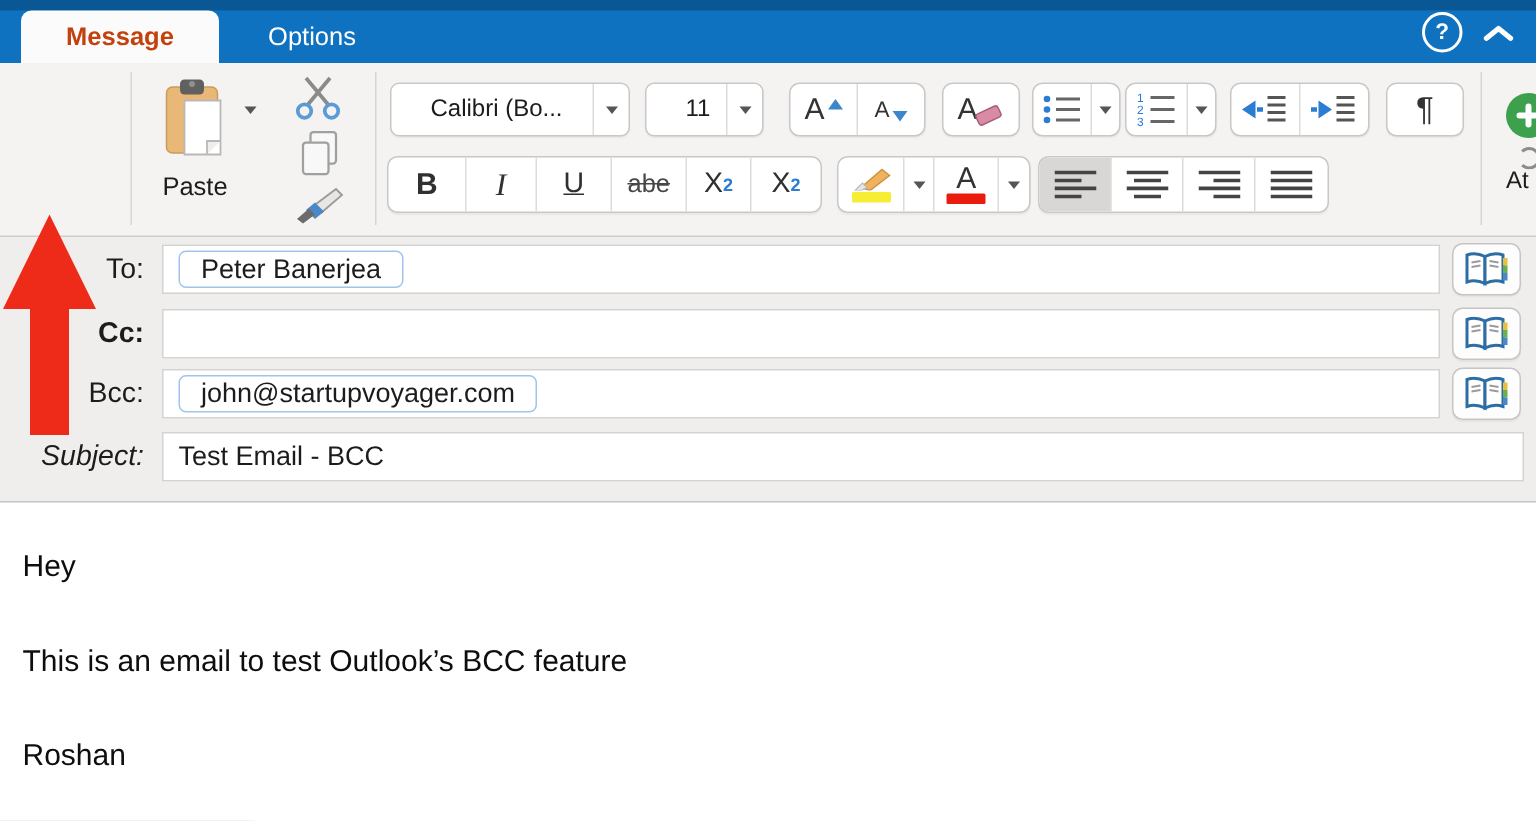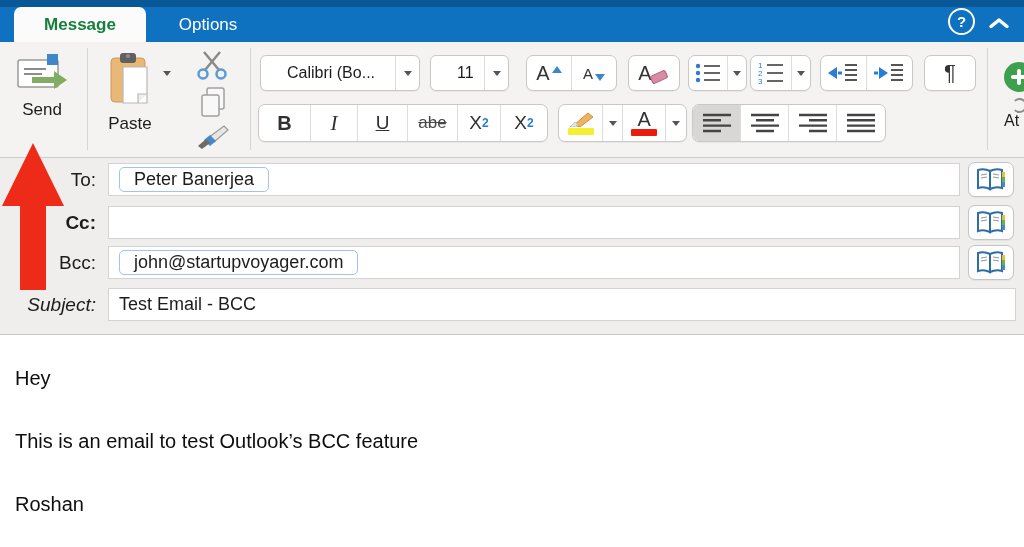--- a/index.html
+++ b/index.html
@@ -9,21 +9,21 @@
     background:#ffffff; font-family:"Liberation Sans", sans-serif;
     -webkit-font-smoothing:antialiased;
   }
   
   .tabbar { position:absolute; left:0; top:0; width:1024px; height:42px; background:#0e72c1; }
   .tabbar-strip { position:absolute; left:0; top:0; width:1024px; height:7px; background:#0a5796; }
   .tab-active {
     position:absolute; left:14px; top:7px; width:132px; height:35px;
     background:#fbfbfb; border-radius:7px 7px 0 0;
     display:flex; align-items:center; justify-content:center;
-    color:#15803d; font-weight:bold; font-size:17px;
+    color:#c2410c; font-weight:bold; font-size:17px;
   }
   .tab-inactive {
     position:absolute; left:158px; top:7px; width:100px; height:35px;
     display:flex; align-items:center; justify-content:center;
     color:#ffffff; font-weight:500; font-size:17px; cursor:default;
   }
   .help-circle {
     position:absolute; left:948px; top:8px; width:27px; height:27px;
     border:2.5px solid #ffffff; border-radius:50%;
     display:flex; align-items:center; justify-content:center;
@@ -130,31 +130,20 @@
     </div>
     <div class="chevron-up">
       <svg width="22" height="12" viewBox="0 0 22 12">
         <polyline points="3,9.5 11,3 19,9.5" fill="none" stroke="#ffffff" stroke-width="3.5" stroke-linecap="round" stroke-linejoin="round"></polyline>
       </svg>
     </div>
   </div>
 
   <div class="ribbon">
 
-    <div class="big-btn" style="left:10px; top:10px; width:64px;">
-      <svg width="52" height="42" viewBox="0 0 52 42">
-        <rect x="2" y="8" width="40" height="27" rx="2" fill="#ffffff" stroke="#9a9a9a" stroke-width="1.5"></rect>
-        <line x1="8" y1="17" x2="30" y2="17" stroke="#8c8c8c" stroke-width="2"></line>
-        <line x1="8" y1="22" x2="26" y2="22" stroke="#8c8c8c" stroke-width="2"></line>
-        <rect x="31" y="2" width="11" height="11" fill="#3e87c8"></rect>
-        <line x1="16" y1="28" x2="40" y2="28" stroke="#7fae63" stroke-width="6"></line>
-        <polygon points="38,19 51,28 38,37" fill="#7fae63"></polygon>
-      </svg>
-      <div class="blabel">Send</div>
-    </div>
     <div class="rsep" style="left:87px;"></div>
 
     <div class="big-btn" style="left:100px; top:10px; width:60px;">
       <svg width="50" height="56" viewBox="0 0 50 56">
         <rect x="6" y="6" width="34" height="44" rx="4" fill="#e9b877" stroke="#c99a5d" stroke-width="1"></rect>
         <rect x="15" y="1" width="16" height="10" rx="3" fill="#606060"></rect>
         <circle cx="23" cy="4" r="2" fill="#8f8f8f"></circle>
         <path d="M18 15 h24 v36 h-24 z" fill="#ffffff" stroke="#b9b8b6" stroke-width="1.2"></path>
         <path d="M42 15 v10 h-0 l-9 0 9 -10" fill="none"></path>
         <path d="M33 51 v-9 h9" fill="#eeeeee" stroke="#b9b8b6" stroke-width="1.2" transform="translate(0,0)"></path>

